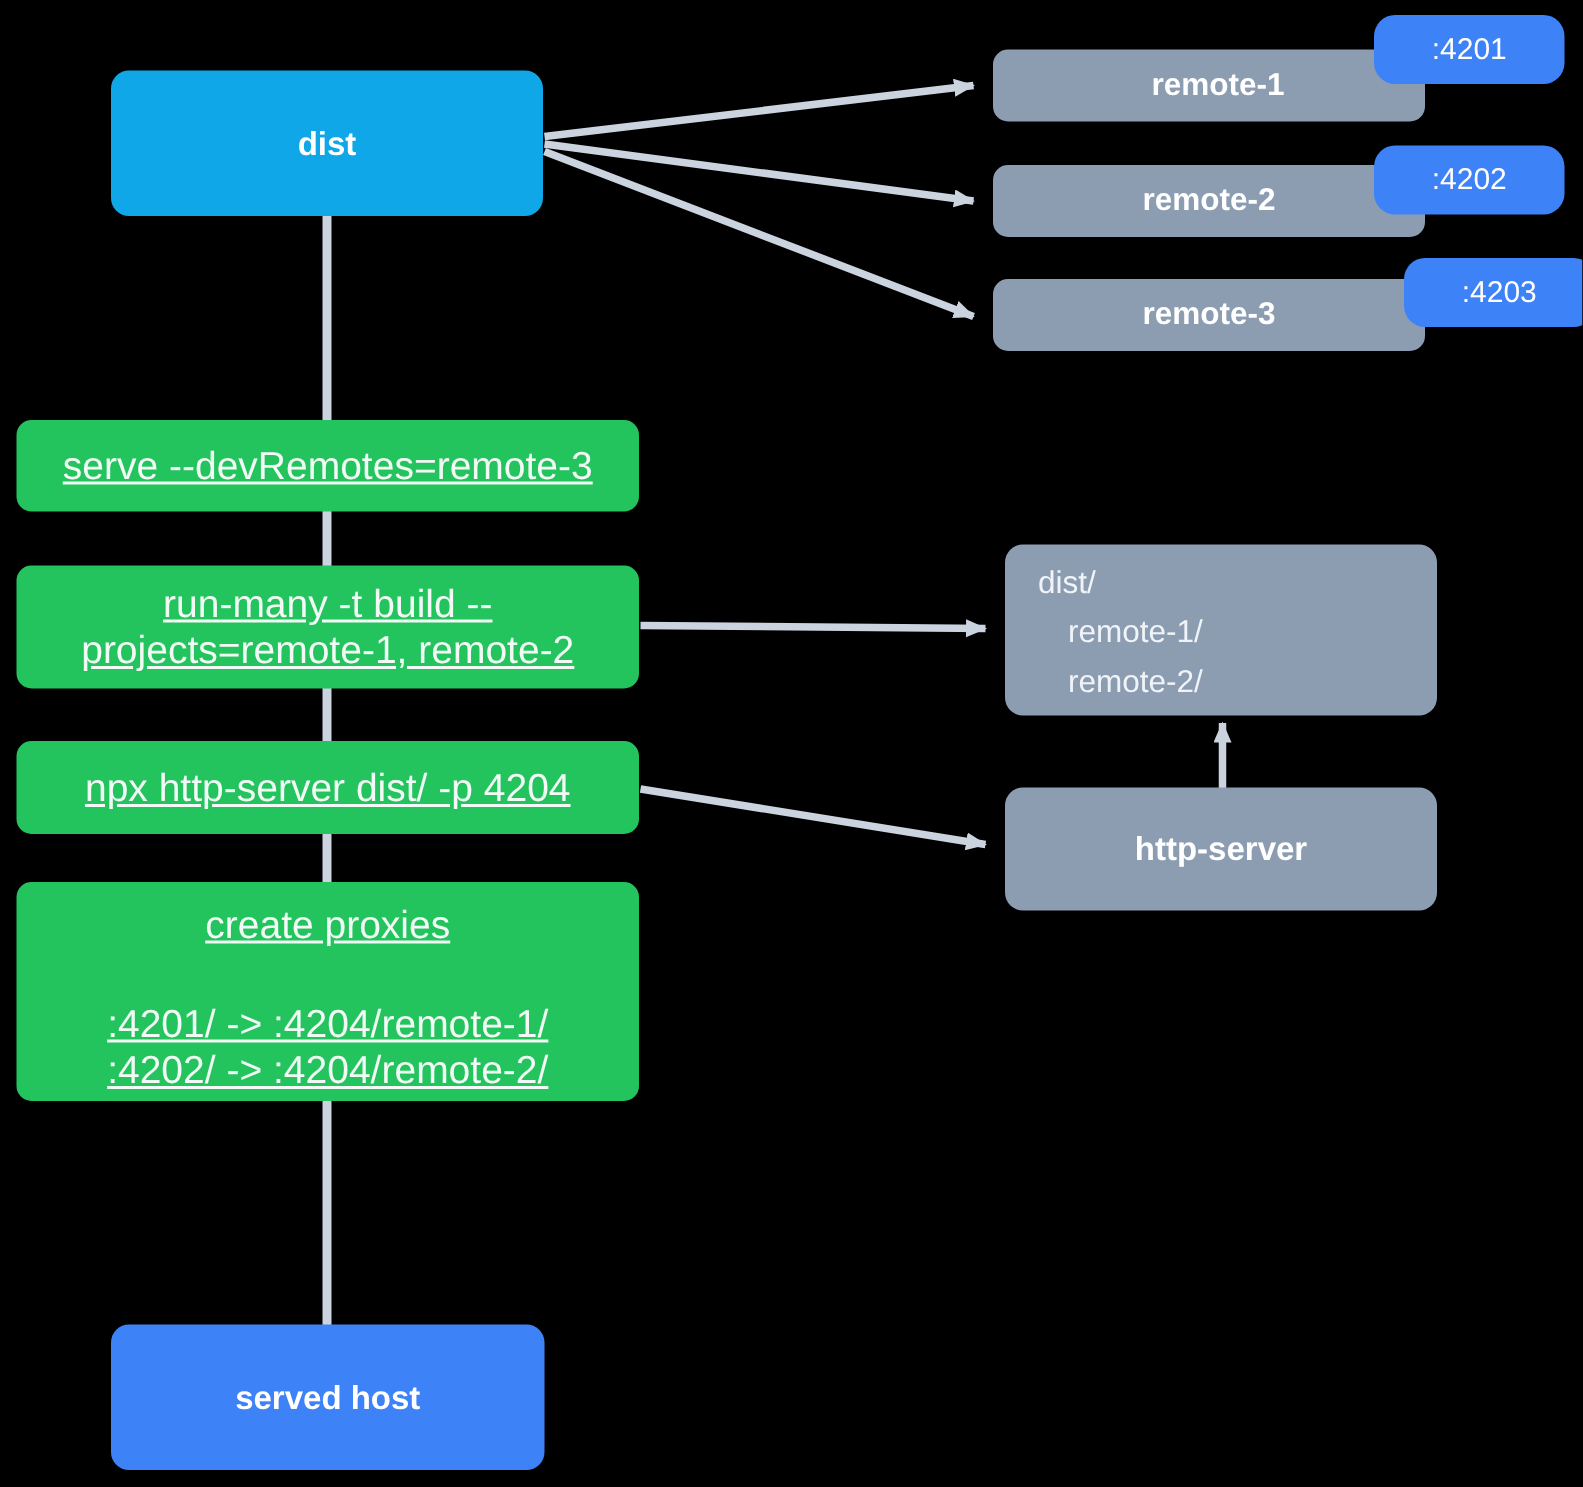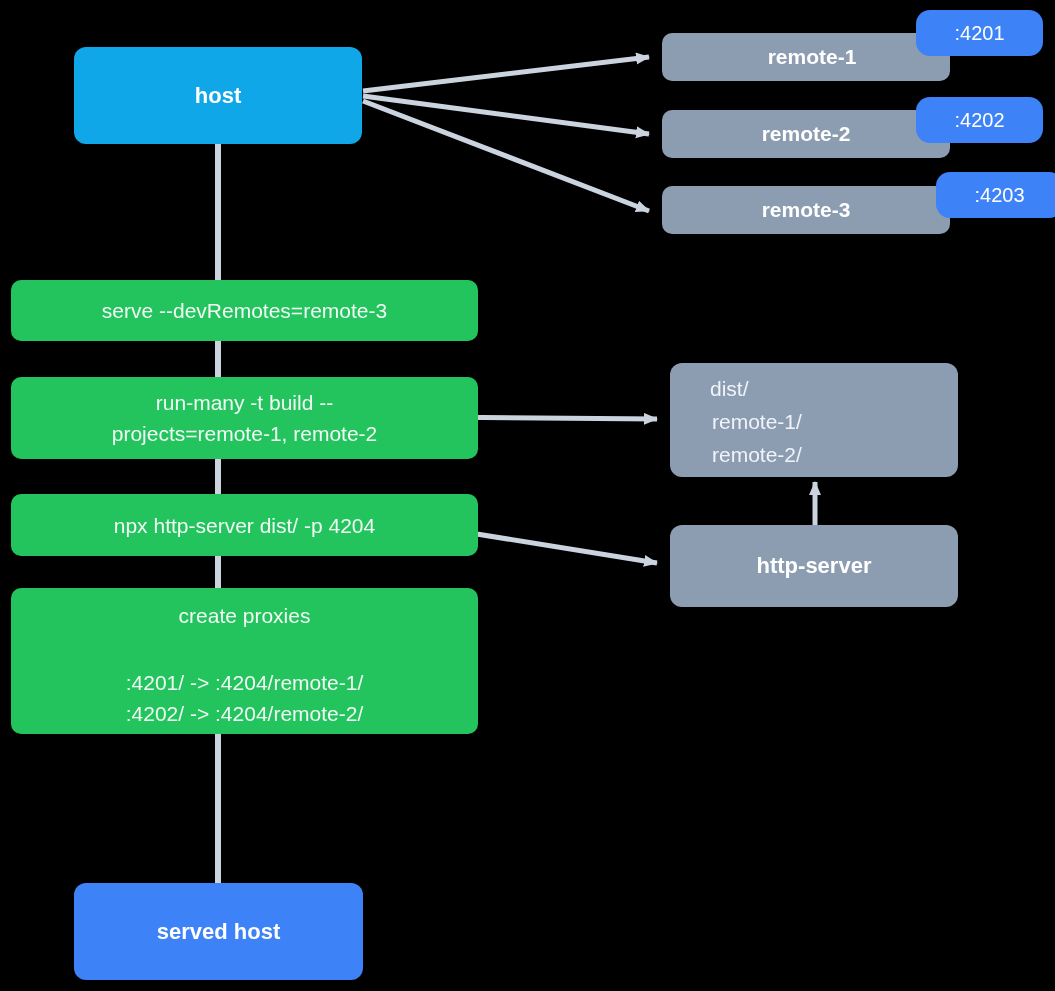--- a/index.html
+++ b/index.html
@@ -50,39 +50,39 @@
   .port-badge{
     background:var(--blue);border-radius:14px;
     color:var(--text-white);font-size:20px;font-weight:400;
     width:127px;height:46px;left:916px;z-index:2;
   }
   .badge-1{top:10px;}
   .badge-2{top:97px;}
   .badge-3{top:172px;margin-left:20px;}
   .cmd{
     background:var(--green);border-radius:10px;
-    color:var(--text-green-box);font-size:21px;font-weight:400;
-    left:11px;width:467px;
-    flex-direction:column;line-height:31px;
+    color:var(--text-green-box);font-size:26px;font-weight:400;
+    left:11px;width:415px;
+    flex-direction:column;line-height:31px;text-decoration:underline;
   }
   .cmd-1{top:280px;height:61px;}
   .cmd-2{top:377px;height:82px;}
   .cmd-3{top:494px;height:62px;}
   .cmd-4{top:588px;height:146px;justify-content:flex-start;padding-top:13px;border-radius:10px;}
   .cmd-5{top:767px;height:66px;}
   .cmd-4 .proxy-title{line-height:30px;}
   .cmd-4 .proxy-spacer{height:36px;}
   .node-dist{
     left:670px;top:363px;width:288px;height:114px;
     background:var(--gray);border-radius:12px;
     color:var(--text-gray-box);font-size:21px;font-weight:400;
     flex-direction:column;align-items:stretch;justify-content:flex-start;
     text-align:left;line-height:33px;padding-top:9px;
   }
-  .node-dist .dist-root{padding-left:40px;}
+  .node-dist .dist-root{padding-left:22px;}
   .node-dist .dist-sub{padding-left:42px;}
   .node-http-server{
     left:670px;top:525px;width:288px;height:82px;
     background:var(--gray);border-radius:12px;
     color:var(--text-white);font-weight:700;font-size:22px;
   }
 </style>
 </head>
 <body>
 
@@ -97,21 +97,21 @@
     <line class="trunk" x1="218" y1="143" x2="218" y2="884"></line>
     <line x1="363" y1="91" x2="649" y2="57" marker-end="url(#arrow)"></line>
     <line x1="363" y1="96" x2="649" y2="134" marker-end="url(#arrow)"></line>
     <line x1="363" y1="101" x2="649" y2="211" marker-end="url(#arrow)"></line>
     <line x1="427" y1="417" x2="657" y2="419" marker-end="url(#arrow)"></line>
     <line x1="427" y1="526" x2="657" y2="563" marker-end="url(#arrow)"></line>
     <line x1="815" y1="526" x2="815" y2="482" marker-end="url(#arrow)"></line>
   </svg>
 
   <div class="node node-host">
-    <span>host</span>
+    <span>dist</span>
   </div>
 
   <div class="node remote-box remote-1">
     <span>remote-1</span>
   </div>
   <div class="node port-badge badge-1">
     <span>:4201</span>
   </div>
 
   <div class="node remote-box remote-2">

